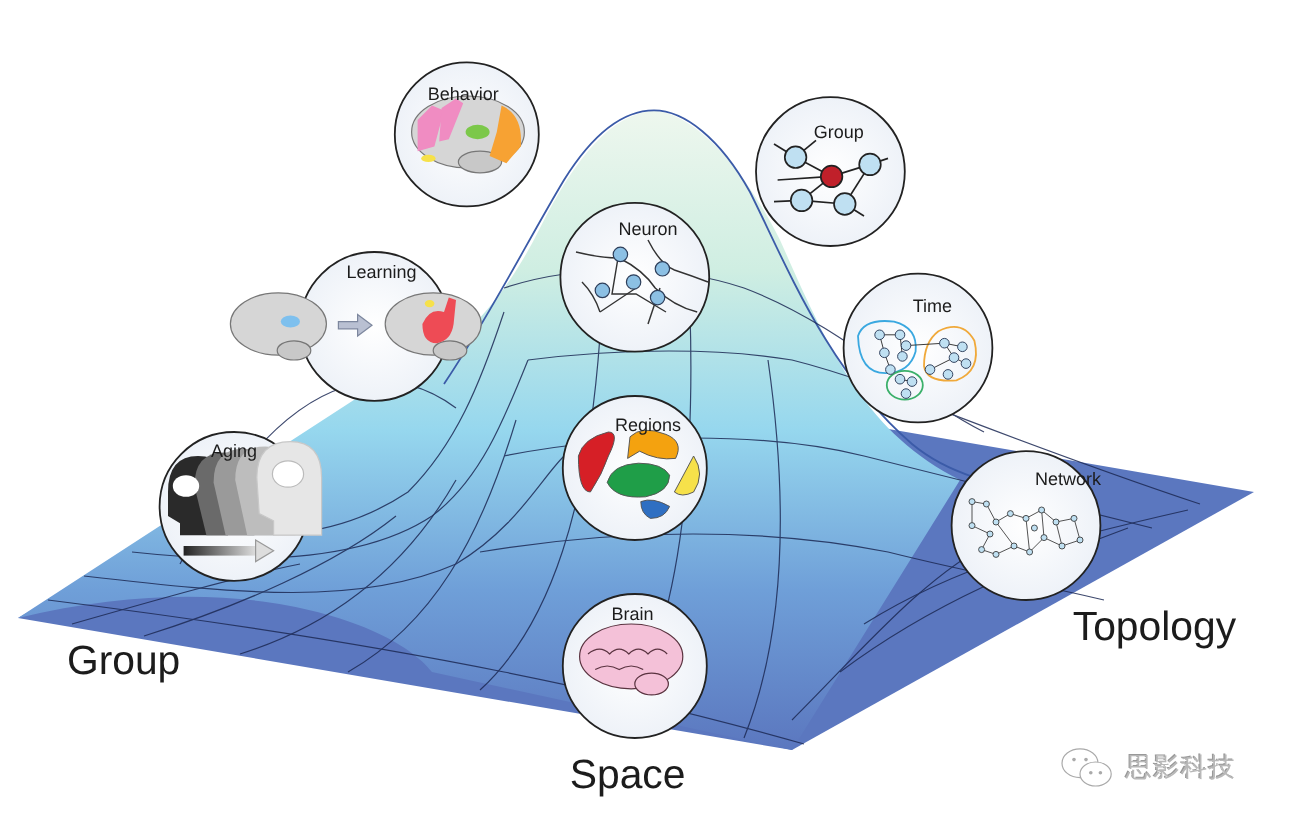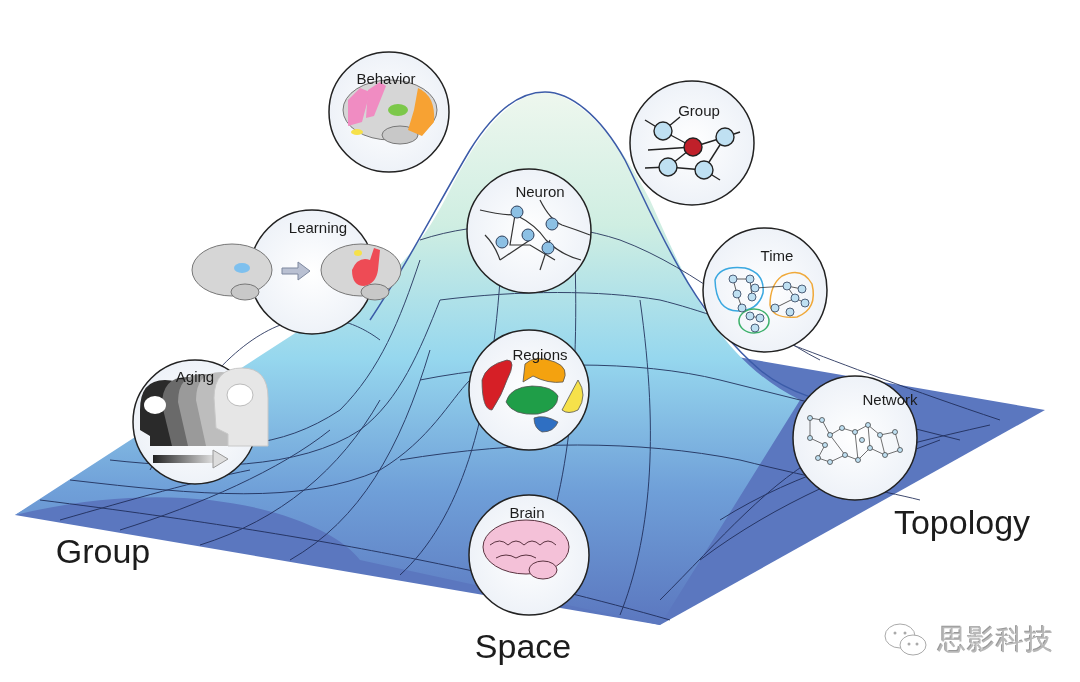--- a/index.html
+++ b/index.html
@@ -3,21 +3,21 @@
 <meta charset="utf-8">
 <style>
   html, body { margin:0; padding:0; background:#ffffff; }
   body { width:1080px; height:682px; position:relative; overflow:hidden;
          font-family:"Liberation Sans", sans-serif; }
   #stage { position:absolute; left:0; top:0; width:1080px; height:682px; }
   .lbl { position:absolute; color:#1c1c1c; white-space:nowrap; transform:translateX(-50%); }
   .lbl.sm { font-size:15px;margin-top:43px; }
   .lbl.lg { font-size:34px; }
   .watermark { position:absolute; left:880px; top:620px; display:flex; align-items:center; gap:6px; }
-  .watermark span { font-size:28px; color:#b8b8b8; text-shadow:1px 1px 0 #fff, -1px -1px 0 #999; letter-spacing:1px; }
+  .watermark span { font-size:22px; color:#b8b8b8; text-shadow:1px 1px 0 #fff, -1px -1px 0 #999; letter-spacing:1px; }
 </style>
 </head>
 <body>
 
 <svg id="stage" viewBox="0 0 1080 682" xmlns="http://www.w3.org/2000/svg">
   <defs>
     <linearGradient id="peakGrad" x1="0" y1="0" x2="0" y2="1">
       <stop offset="0" stop-color="#eef7ee"></stop>
       <stop offset="0.25" stop-color="#cfeee2"></stop>
       <stop offset="0.5" stop-color="#96d7ee"></stop>

